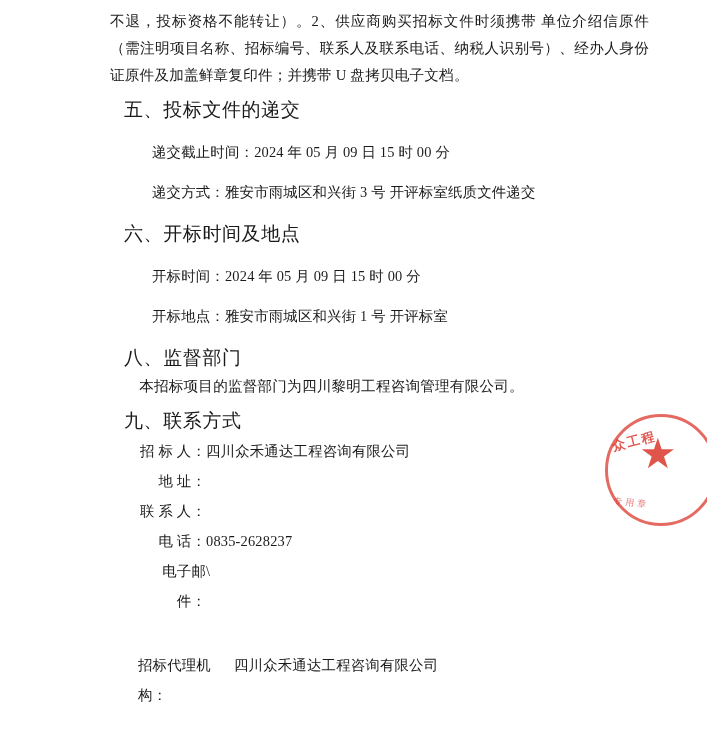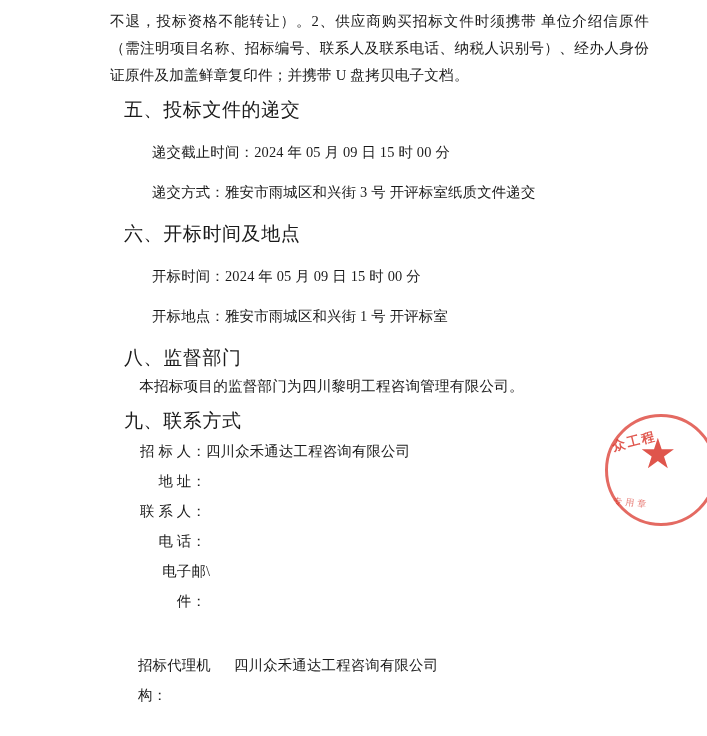--- a/index.html
+++ b/index.html
@@ -169,20 +169,21 @@
       <span class="val">四川众禾通达工程咨询有限公司</span>
     </div>
     <div class="crow">
       <span class="lbl">地 址：</span>
     </div>
     <div class="crow">
       <span class="lbl">联 系 人：</span>
     </div>
     <div class="crow">
       <span class="lbl">电 话：</span>
+      <span class="val">0835-2628237</span>
     </div>
     <div class="crow">
       <span class="lbl">电子邮件：</span>
       <span class="val">\</span>
     </div>
   </div>
 
   <div class="gap-lg"></div>
 
   <div class="contact-block">

